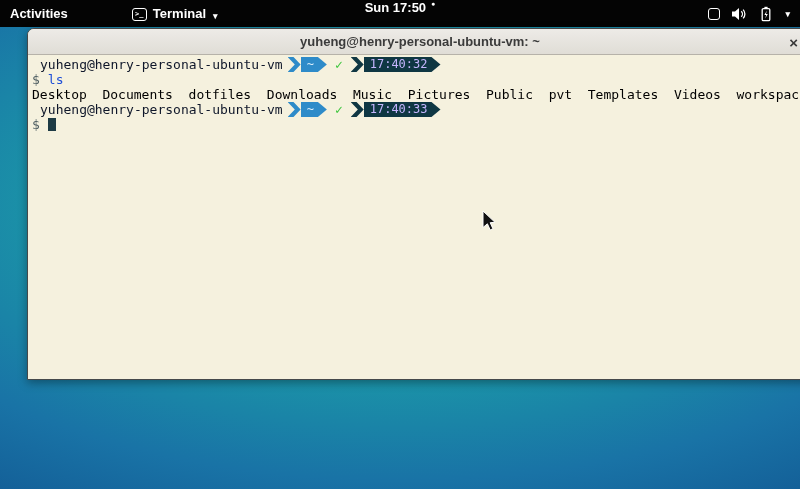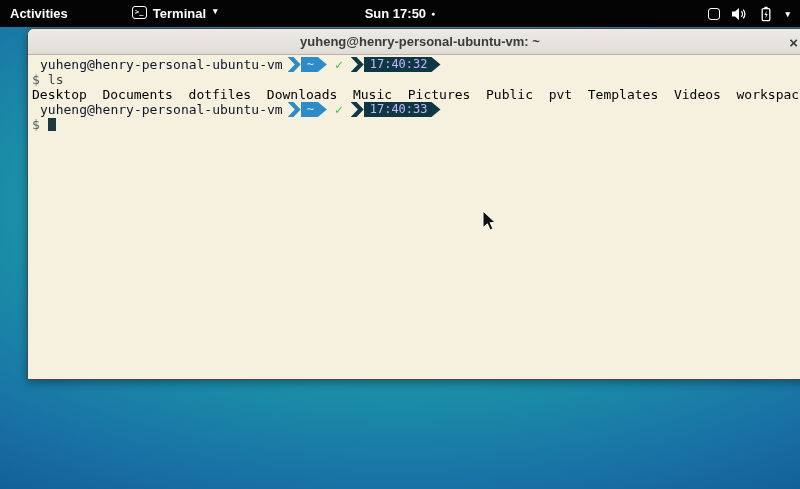--- a/index.html
+++ b/index.html
@@ -12,31 +12,31 @@
   }
 
   
   .topbar {
     position:absolute; left:0; top:0; width:800px; height:27px;
     background:#040404; color:#fff; display:flex; align-items:center;
     font-size:13px; font-weight:700;
   }
   .tb-left { display:flex; align-items:center; gap:18px; padding-left:10px; }
   .activities { cursor:default; }
-  .app-menu { display:flex; align-items:flex-start; gap:6px;padding-left:46px; }
+  .app-menu { display:flex; align-items:flex-end; gap:6px;padding-left:46px; }
   .term-ico {
     width:15px; height:13px; border:1px solid #fff; border-radius:3px;
     display:grid; place-items:center; font-family:"DejaVu Sans Mono", monospace;
     font-size:7px; font-weight:700; line-height:1;
   }
   .term-ico::after { content:">_"; }
   .caret { font-size:9px; margin-left:1px; }
   .tb-center {
     position:absolute; left:0; right:0; top:0; height:27px;
-    display:flex; align-items:center; justify-content:center; gap:5px; pointer-events:none;
+    display:flex; align-items:flex-start; justify-content:center; gap:5px; pointer-events:none;
   }
   .notif-dot { font-size:7px; line-height:1; }
   .tb-right {
     position:absolute; right:0; top:0; height:27px;
     display:flex; align-items:center; gap:11px; padding-right:10px;
   }
   .screen-ico { width:12px; height:12px; border:1.5px solid #fff; border-radius:3px; }
   .sys-caret { font-size:9px; }
 
   
@@ -78,21 +78,21 @@
     clip-path:polygon(0 0, calc(100% - 9px) 0, 100% 50%, calc(100% - 9px) 100%, 0 100%);
     font-size:12px; flex:0 0 auto;
   }
   .blue  { background:#2e8bc9; }
   .pl-box.blue { color:#d8edfb; }
   .dark  { background:#0f3743; }
   .pl-box.dark { color:#c4b5fd; }
   .check { color:#3ec63e; font-weight:700; margin:0 3px 0 8px; }
 
   .pchar { color:#4f5e62; }
-  .cmd   { color:#404040; margin-left:8px; }
+  .cmd   { color:#1d4ed8; margin-left:8px; }
   .dir   { color:#000000; }
   .cursor-block {
     display:inline-block; width:8px; height:13px; background:#1d3a44;
     vertical-align:middle; margin-left:8px;
   }
 
   .mouse-cursor { position:absolute; left:482px; top:210px; }
 </style>
 </head>
 <body>

